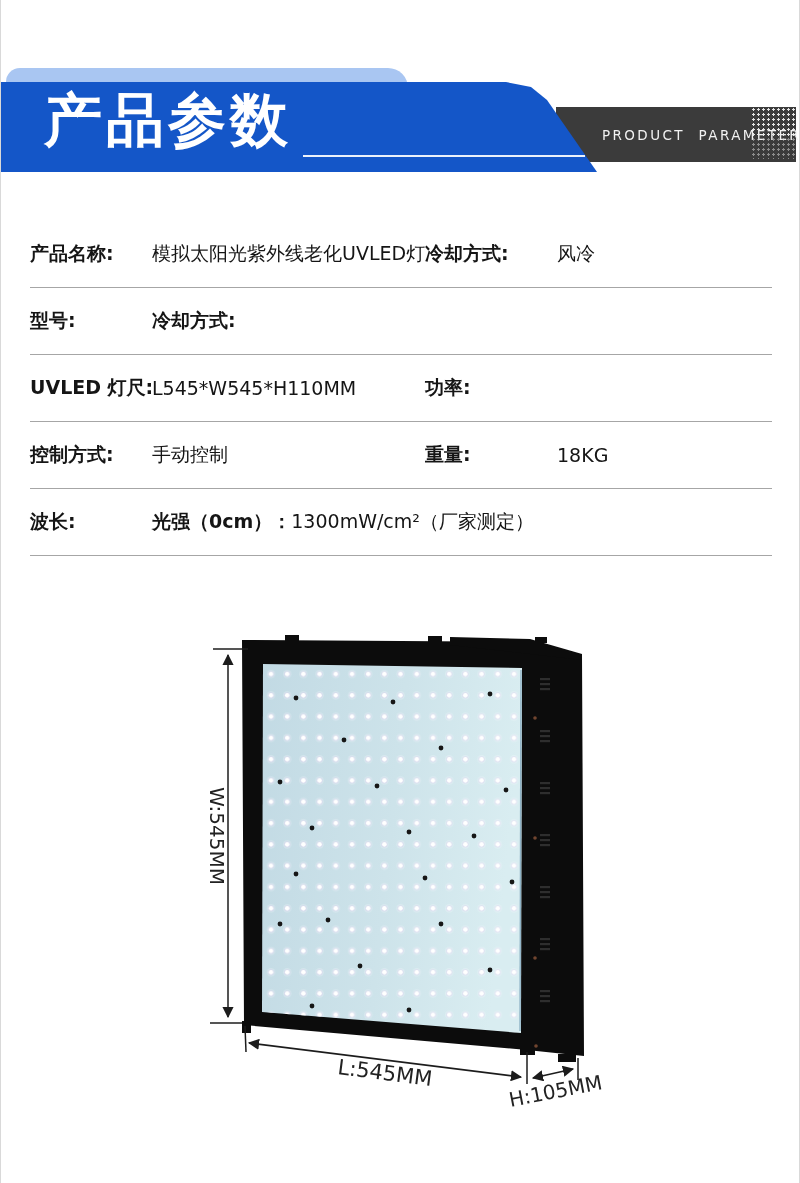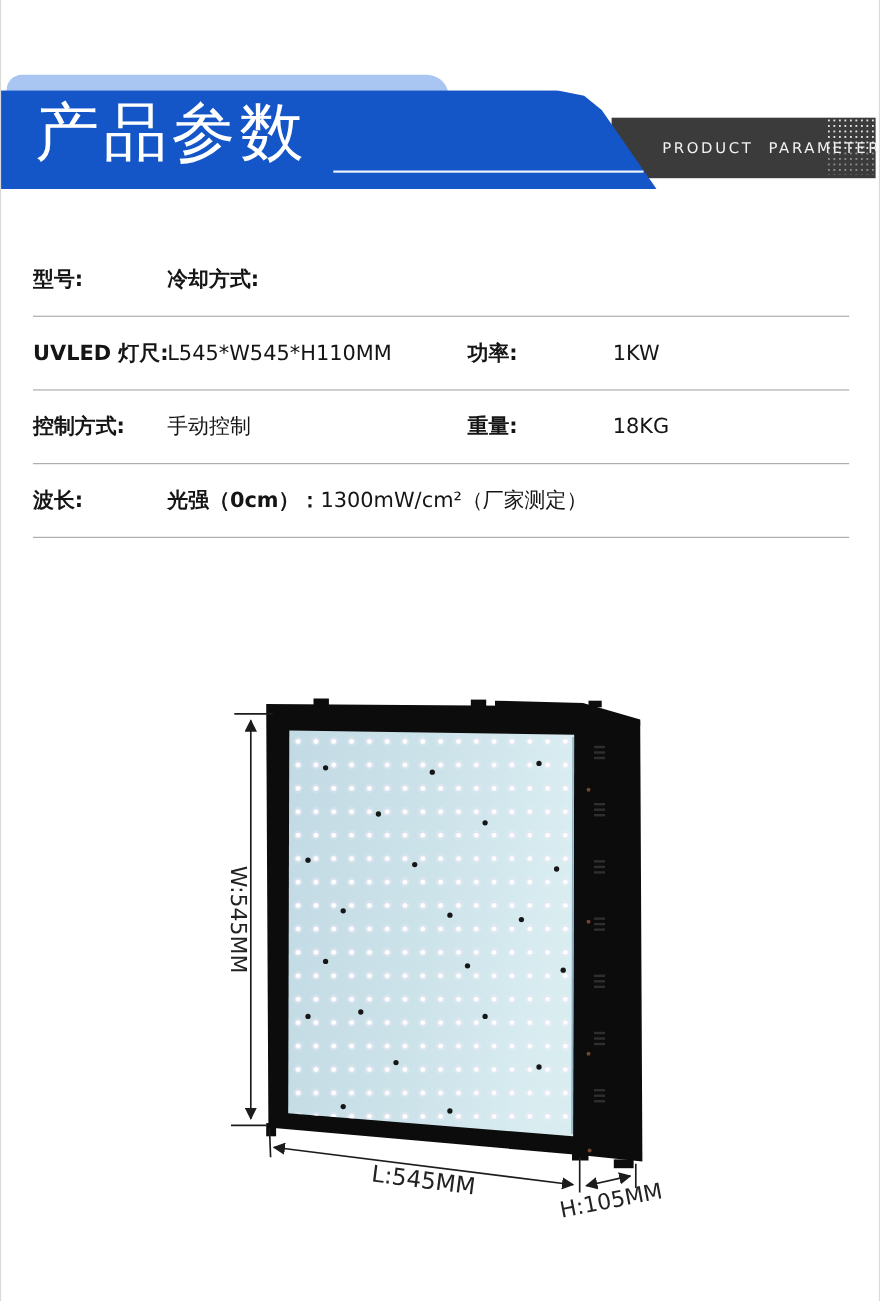--- a/index.html
+++ b/index.html
@@ -32,22 +32,22 @@
   }
   .halftone.lower{
     top:137px;height:22px;
     background-image:radial-gradient(rgba(210,210,210,.55) 1px, transparent 1.2px);
   }
   .blue-banner{
     position:absolute;left:0;top:82px;width:600px;height:90px;z-index:4;
     clip-path:polygon(0 0,506px 0,531px 5px,547px 18px,597px 90px,0 90px);
   }
   .page-title{
-    position:absolute;left:32px;top:84px;z-index:5;
-    color:#ffffff;font-size:58px;font-weight:400;letter-spacing:4px;line-height:72px;
+    position:absolute;left:44px;top:84px;z-index:5;
+    color:#ffffff;font-size:58px;font-weight:700;letter-spacing:4px;line-height:72px;
     white-space:nowrap;
   }
   .title-underline{
     position:absolute;left:303px;top:155px;width:282px;height:2px;z-index:5;
     background:rgba(255,255,255,.92);
   }
 
   
   .spec-table{position:absolute;left:30px;top:221px;width:742px;z-index:5;}
   .spec-row{
@@ -76,28 +76,33 @@
 </div>
 <div class="halftone"></div>
 <div class="halftone lower"></div>
 
 <div class="blue-banner" style="background: rgb(20, 86, 200);"></div>
 <div class="page-title">产品参数</div>
 <div class="title-underline"></div>
 
 <div class="spec-table">
   <div class="spec-row">
+    <span class="l1">产品名称:</span>
+    <span class="v1">模拟太阳光紫外线老化UVLED灯</span>
+    <span class="l2">冷却方式:</span>
+    <span class="v2">风冷</span>
+  </div>
+  <div class="spec-row">
     <span class="l1">型号:</span>
     <span class="l2">冷却方式:</span>
   </div>
   <div class="spec-row">
     <span class="l1">UVLED 灯尺:</span>
     <span class="v1">L545*W545*H110MM</span>
     <span class="l2">功率:</span>
-    <span class="v2">1KW</span>
   </div>
   <div class="spec-row">
     <span class="l1">控制方式:</span>
     <span class="v1">手动控制</span>
     <span class="l2">重量:</span>
     <span class="v2">18KG</span>
   </div>
   <div class="spec-row">
     <span class="l1">波长:</span>
     <span class="l2">光强（0cm）：</span>

